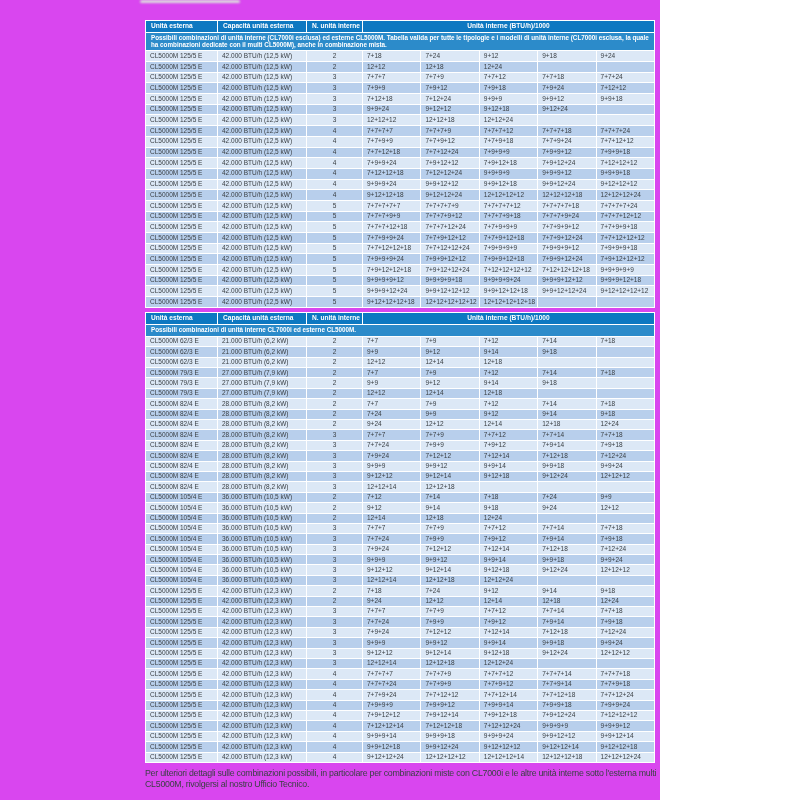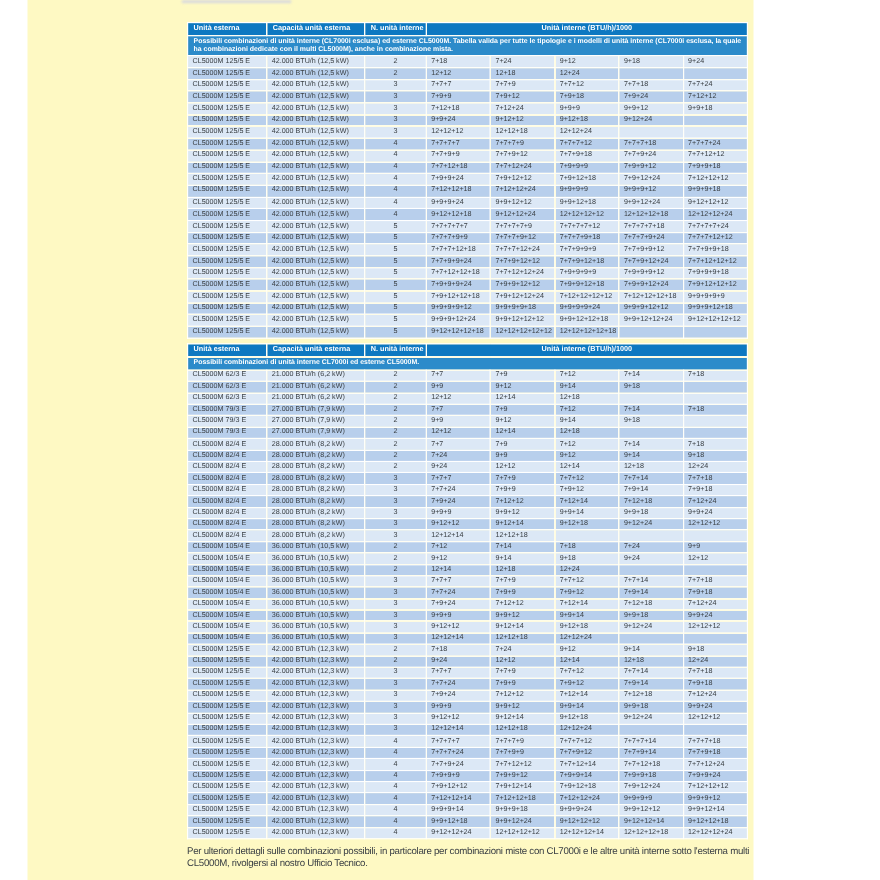--- a/index.html
+++ b/index.html
@@ -1,18 +1,18 @@
 <!DOCTYPE html>
 <html><head>
 <meta charset="utf-8">
 <style>
   html,body { margin:0; padding:0; background:#ffffff; }
   .page {
-    position:relative; width:660px; height:800px; background:#fef9c3;
-    font-family:"Liberation Sans", sans-serif; overflow:hidden;margin-left:25px;
+    position:relative; width:660px; height:800px; background:#d946ef;
+    font-family:"Liberation Sans", sans-serif; overflow:hidden;
   }
   .artifact {
     position:absolute; left:140px; top:0; width:100px; height:3px;
     background:#dcdcdc; filter:blur(1px); border-radius:2px;
   }
   table.cmb {
     position:absolute; left:145px; width:509px;
     border-collapse:collapse; table-layout:fixed;
   }
   #t1 { top:20px; }

